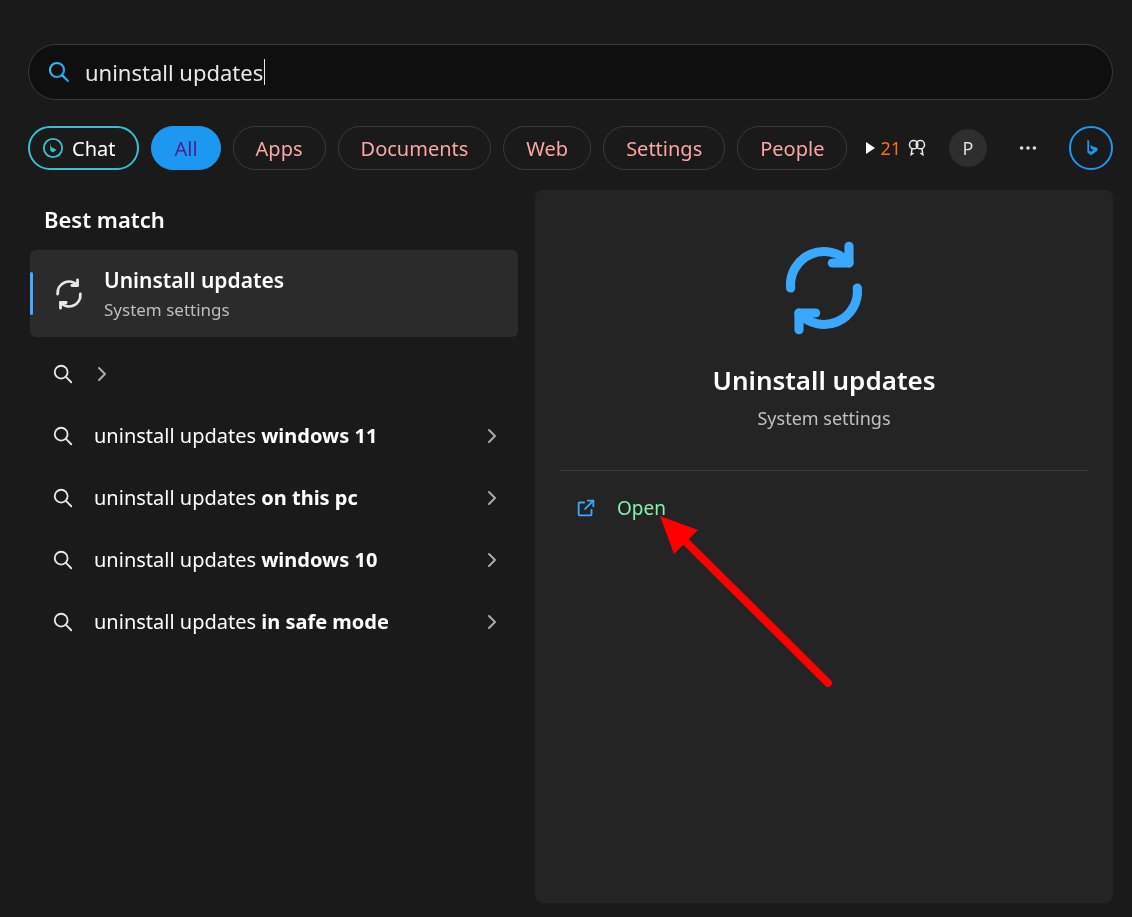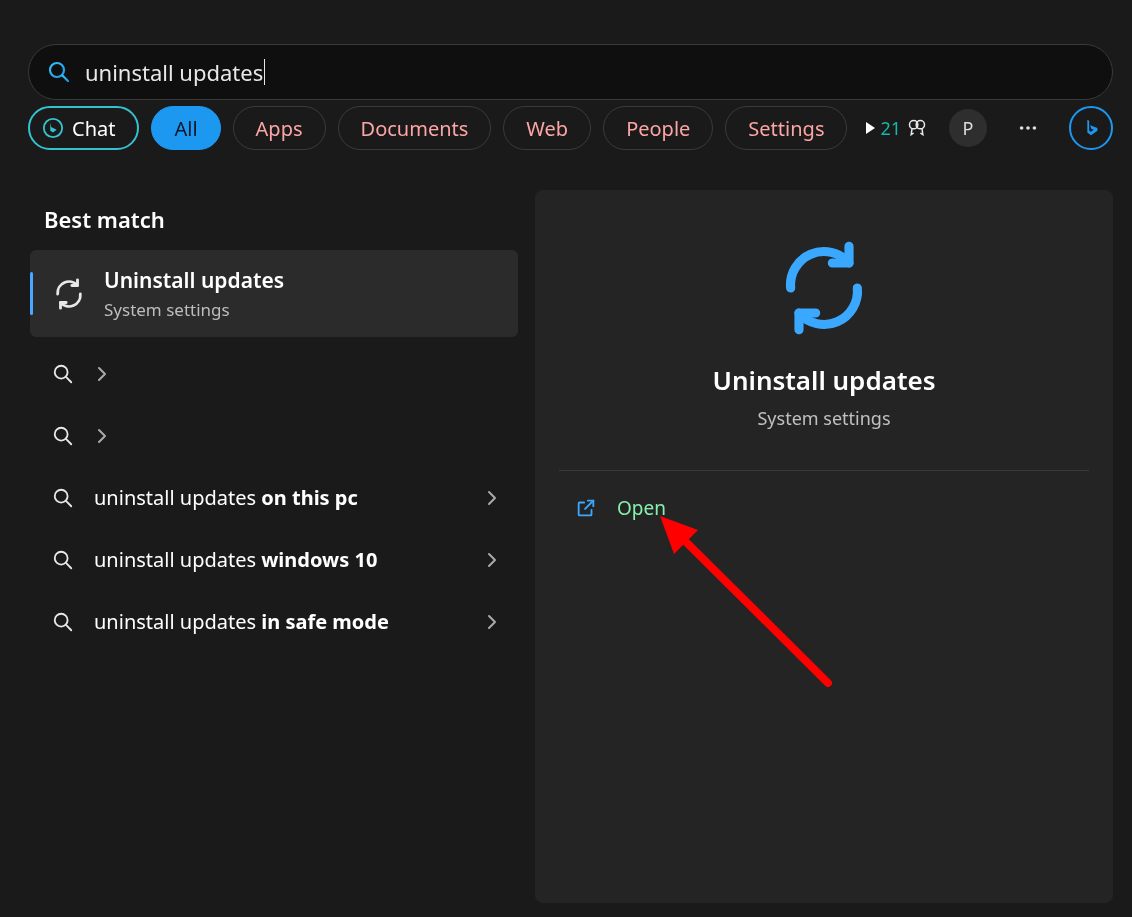--- a/index.html
+++ b/index.html
@@ -45,21 +45,21 @@
     background: #e8e8e8;
     vertical-align: middle;
     animation: blink 1s steps(1) infinite;
     margin-left: 1px;
   }
   @keyframes blink { 50% { opacity: 0; } }
 
   
   .filters {
     position: absolute;
-    left: 28px; top: 104px;
+    left: 28px; top: 124px;
     width: 1085px; height: 48px;
     display: flex;
     align-items: center;
   }
   .chip {
     height: 44px;
     display: inline-flex;
     align-items: center;
     border-radius: 22px;
     border: 1px solid #3a3a3a;
@@ -71,35 +71,35 @@
   }
   .chip.chat {
     border: 2px solid #35c2cf;
     color: #fff;
     padding-left: 12px;
   }
   .chip.chat svg { margin-right: 8px; }
   .chip.all {
     background: #1d98f0;
     border-color: #1d98f0;
-    color: #0f172a;
+    color: #4c1d95;
   }
   .play-btn {
     width: 44px; height: 44px;
     display:flex; align-items:center; justify-content:center;
     color:#fff; cursor:pointer;
     border-radius:22px;
   }
   .right-tools {
     margin-left: auto;
     display: flex;
     align-items: center;
     gap: 22px;
   }
-  .points { display:flex; align-items:center; gap:6px; font-size:18px; color:#14b8a6; }
+  .points { display:flex; align-items:center; gap:6px; font-size:18px; color:#f97316; }
   .avatar {
     width: 38px; height: 38px; border-radius: 50%;
     background: #2e2e2e; display:flex; align-items:center; justify-content:center;
     font-size:18px; color:#ddd; cursor:pointer;
   }
   .more-dots { width:38px; height:38px; display:flex; align-items:center; justify-content:center; cursor:pointer; color:#ddd;}
   .bing-round {
     width:44px; height:44px; border-radius:50%;
     border:2px solid #1d98f0;
     display:flex; align-items:center; justify-content:center;
@@ -215,24 +215,24 @@
   <div class="chip">
       <span>Apps</span>
     </div>
   <div class="chip">
       <span>Documents</span>
     </div>
   <div class="chip">
       <span>Web</span>
     </div>
   <div class="chip">
+      <span>Settings</span>
+    </div>
+  <div class="chip">
       <span>People</span>
-    </div>
-  <div class="chip">
-      <span>Settings</span>
     </div>
   <div class="play-btn">
     <svg width="16" height="16" viewBox="0 0 16 16">
         <path d="M4 2 L13 8 L4 14 Z" fill="#fff"></path>
       </svg>
   </div>
 
   <div class="right-tools">
     <div class="points">
       <span>21</span>
@@ -285,20 +285,21 @@
         </svg>
         <svg class="chev" width="16" height="16" viewBox="0 0 16 16">
           <path d="M5 2 L11 8 L5 14" fill="none" stroke="#aaa" stroke-width="2" stroke-linecap="round" stroke-linejoin="round"></path>
         </svg>
       </div>
       <div class="web-item">
         <svg class="mag" width="22" height="22" viewBox="0 0 24 24">
           <circle cx="10" cy="10" r="7" fill="none" stroke="#e8e8e8" stroke-width="2"></circle>
           <line x1="15.5" y1="15.5" x2="21" y2="21" stroke="#e8e8e8" stroke-width="2" stroke-linecap="round"></line>
         </svg>
+        <div class="txt">uninstall updates <span class="bold">windows 11</span></div>
         <svg class="chev" width="16" height="16" viewBox="0 0 16 16">
           <path d="M5 2 L11 8 L5 14" fill="none" stroke="#aaa" stroke-width="2" stroke-linecap="round" stroke-linejoin="round"></path>
         </svg>
       </div>
       <div class="web-item">
         <svg class="mag" width="22" height="22" viewBox="0 0 24 24">
           <circle cx="10" cy="10" r="7" fill="none" stroke="#e8e8e8" stroke-width="2"></circle>
           <line x1="15.5" y1="15.5" x2="21" y2="21" stroke="#e8e8e8" stroke-width="2" stroke-linecap="round"></line>
         </svg>
         <div class="txt">uninstall updates <span class="bold">on this pc</span></div>

